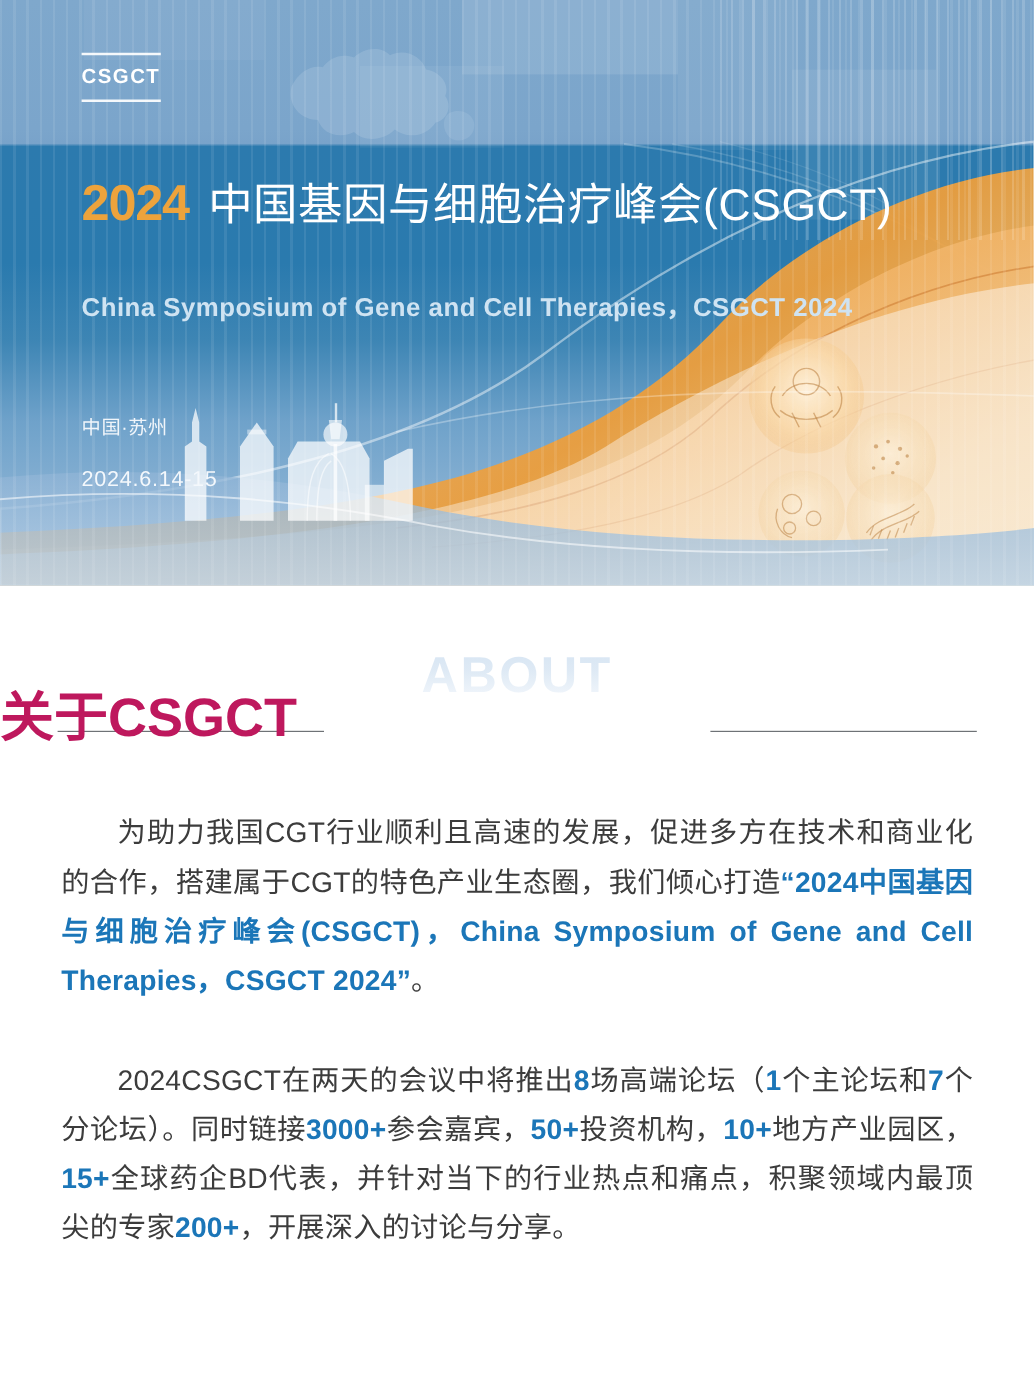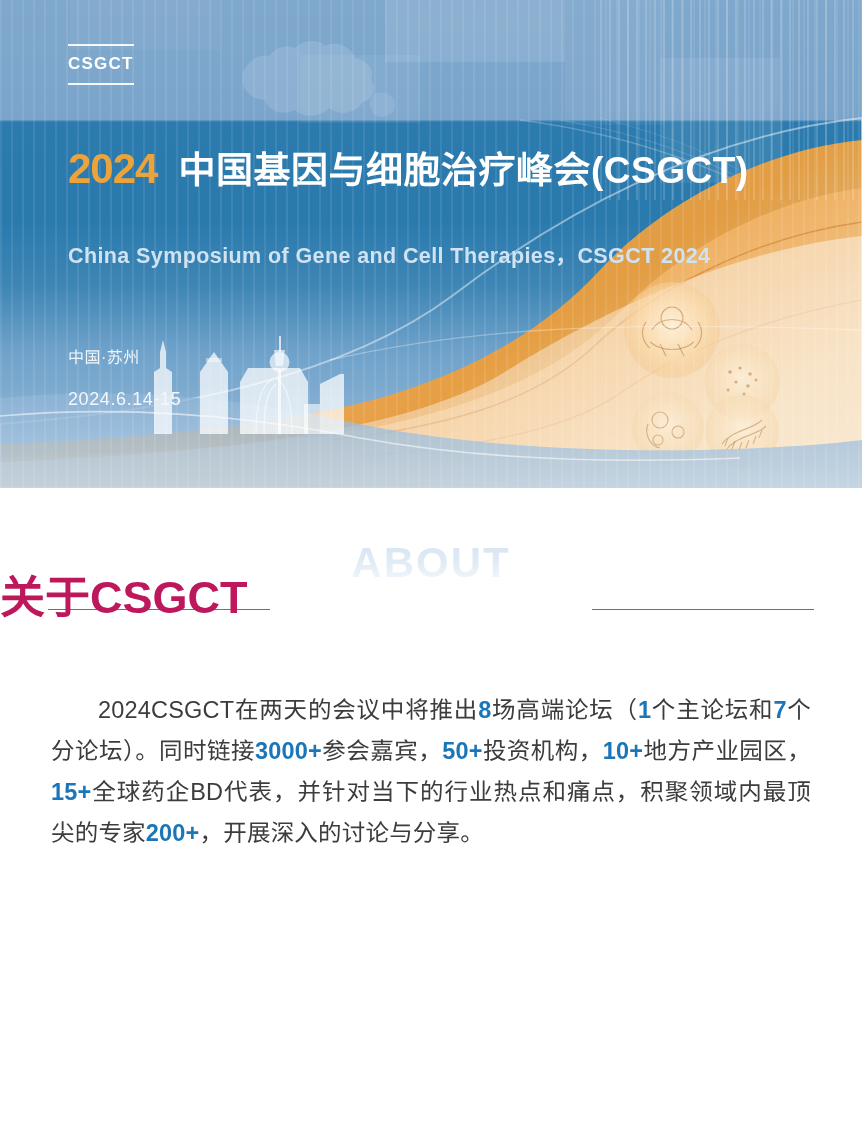--- a/index.html
+++ b/index.html
@@ -100,37 +100,36 @@
     font-family: "Liberation Sans", sans-serif;
   }
 
   
   .title-row {
     position: absolute;
     left: 68px; top: 146px;
     display: flex;
     align-items: baseline;
     white-space: nowrap;
-    gap: 20px;
   }
   .year {
     color: #EDA33C;
     font-size: 42px;
     font-weight: 700;
     letter-spacing: -1px;
     line-height: 46px;
     font-family: "Liberation Sans", sans-serif;
   }
   .title-cn {
     color: #ffffff;
     font-size: 37px;
-    font-weight: 700;
+    font-weight: 400;
     letter-spacing: 0.5px;
     line-height: 46px;
-    margin-left: 1px;
+    margin-left: 16px;
     font-family: "Liberation Sans", "DejaVu Sans", sans-serif;
     text-align: right;
   }
   .subtitle-en {
     position: absolute;
     left: 68px; top: 206px;
     color: #CFE3F2;
     font-size: 21.5px;
     font-weight: 700;
     letter-spacing: 0.4px;
@@ -405,19 +404,20 @@
 
   <div class="about-head">
     <div class="about-watermark">ABOUT</div>
     <div class="hr-left"></div>
     <div class="hr-right"></div>
     <div class="about-title">关于CSGCT</div>
   </div>
 
   <div class="content">
 
+    <p class="para indent"><span>为助力我国CGT行业顺利且高速的发展，促进多方在技术和商业化的合作，搭建属于CGT的特色产业生态圈，我们倾心打造</span><span class="quote-mark">“</span><span class="quote-blue">2024中国基因与细胞治疗峰会(CSGCT)，China Symposium of Gene and Cell Therapies，CSGCT 2024</span><span class="quote-mark">”</span><span>。</span></p>
 
     <div class="gap"></div>
 
     <p class="para indent"><span>2024CSGCT在两天的会议中将推出</span><span class="hl-blue">8</span><span>场高端论坛（</span><span class="hl-blue">1</span><span>个主论坛和</span><span class="hl-blue">7</span><span>个分论坛）。同时链接</span><span class="hl-blue">3000+</span><span>参会嘉宾，</span><span class="hl-blue">50+</span><span>投资机构，</span><span class="hl-blue">10+</span><span>地方产业园区，</span><span class="hl-blue">15+</span><span>全球药企BD代表，并针对当下的行业热点和痛点，积聚领域内最顶尖的专家</span><span class="hl-blue">200+</span><span>，开展深入的讨论与分享。</span></p>
   </div>
 
 </div>
 
 </body></html>

